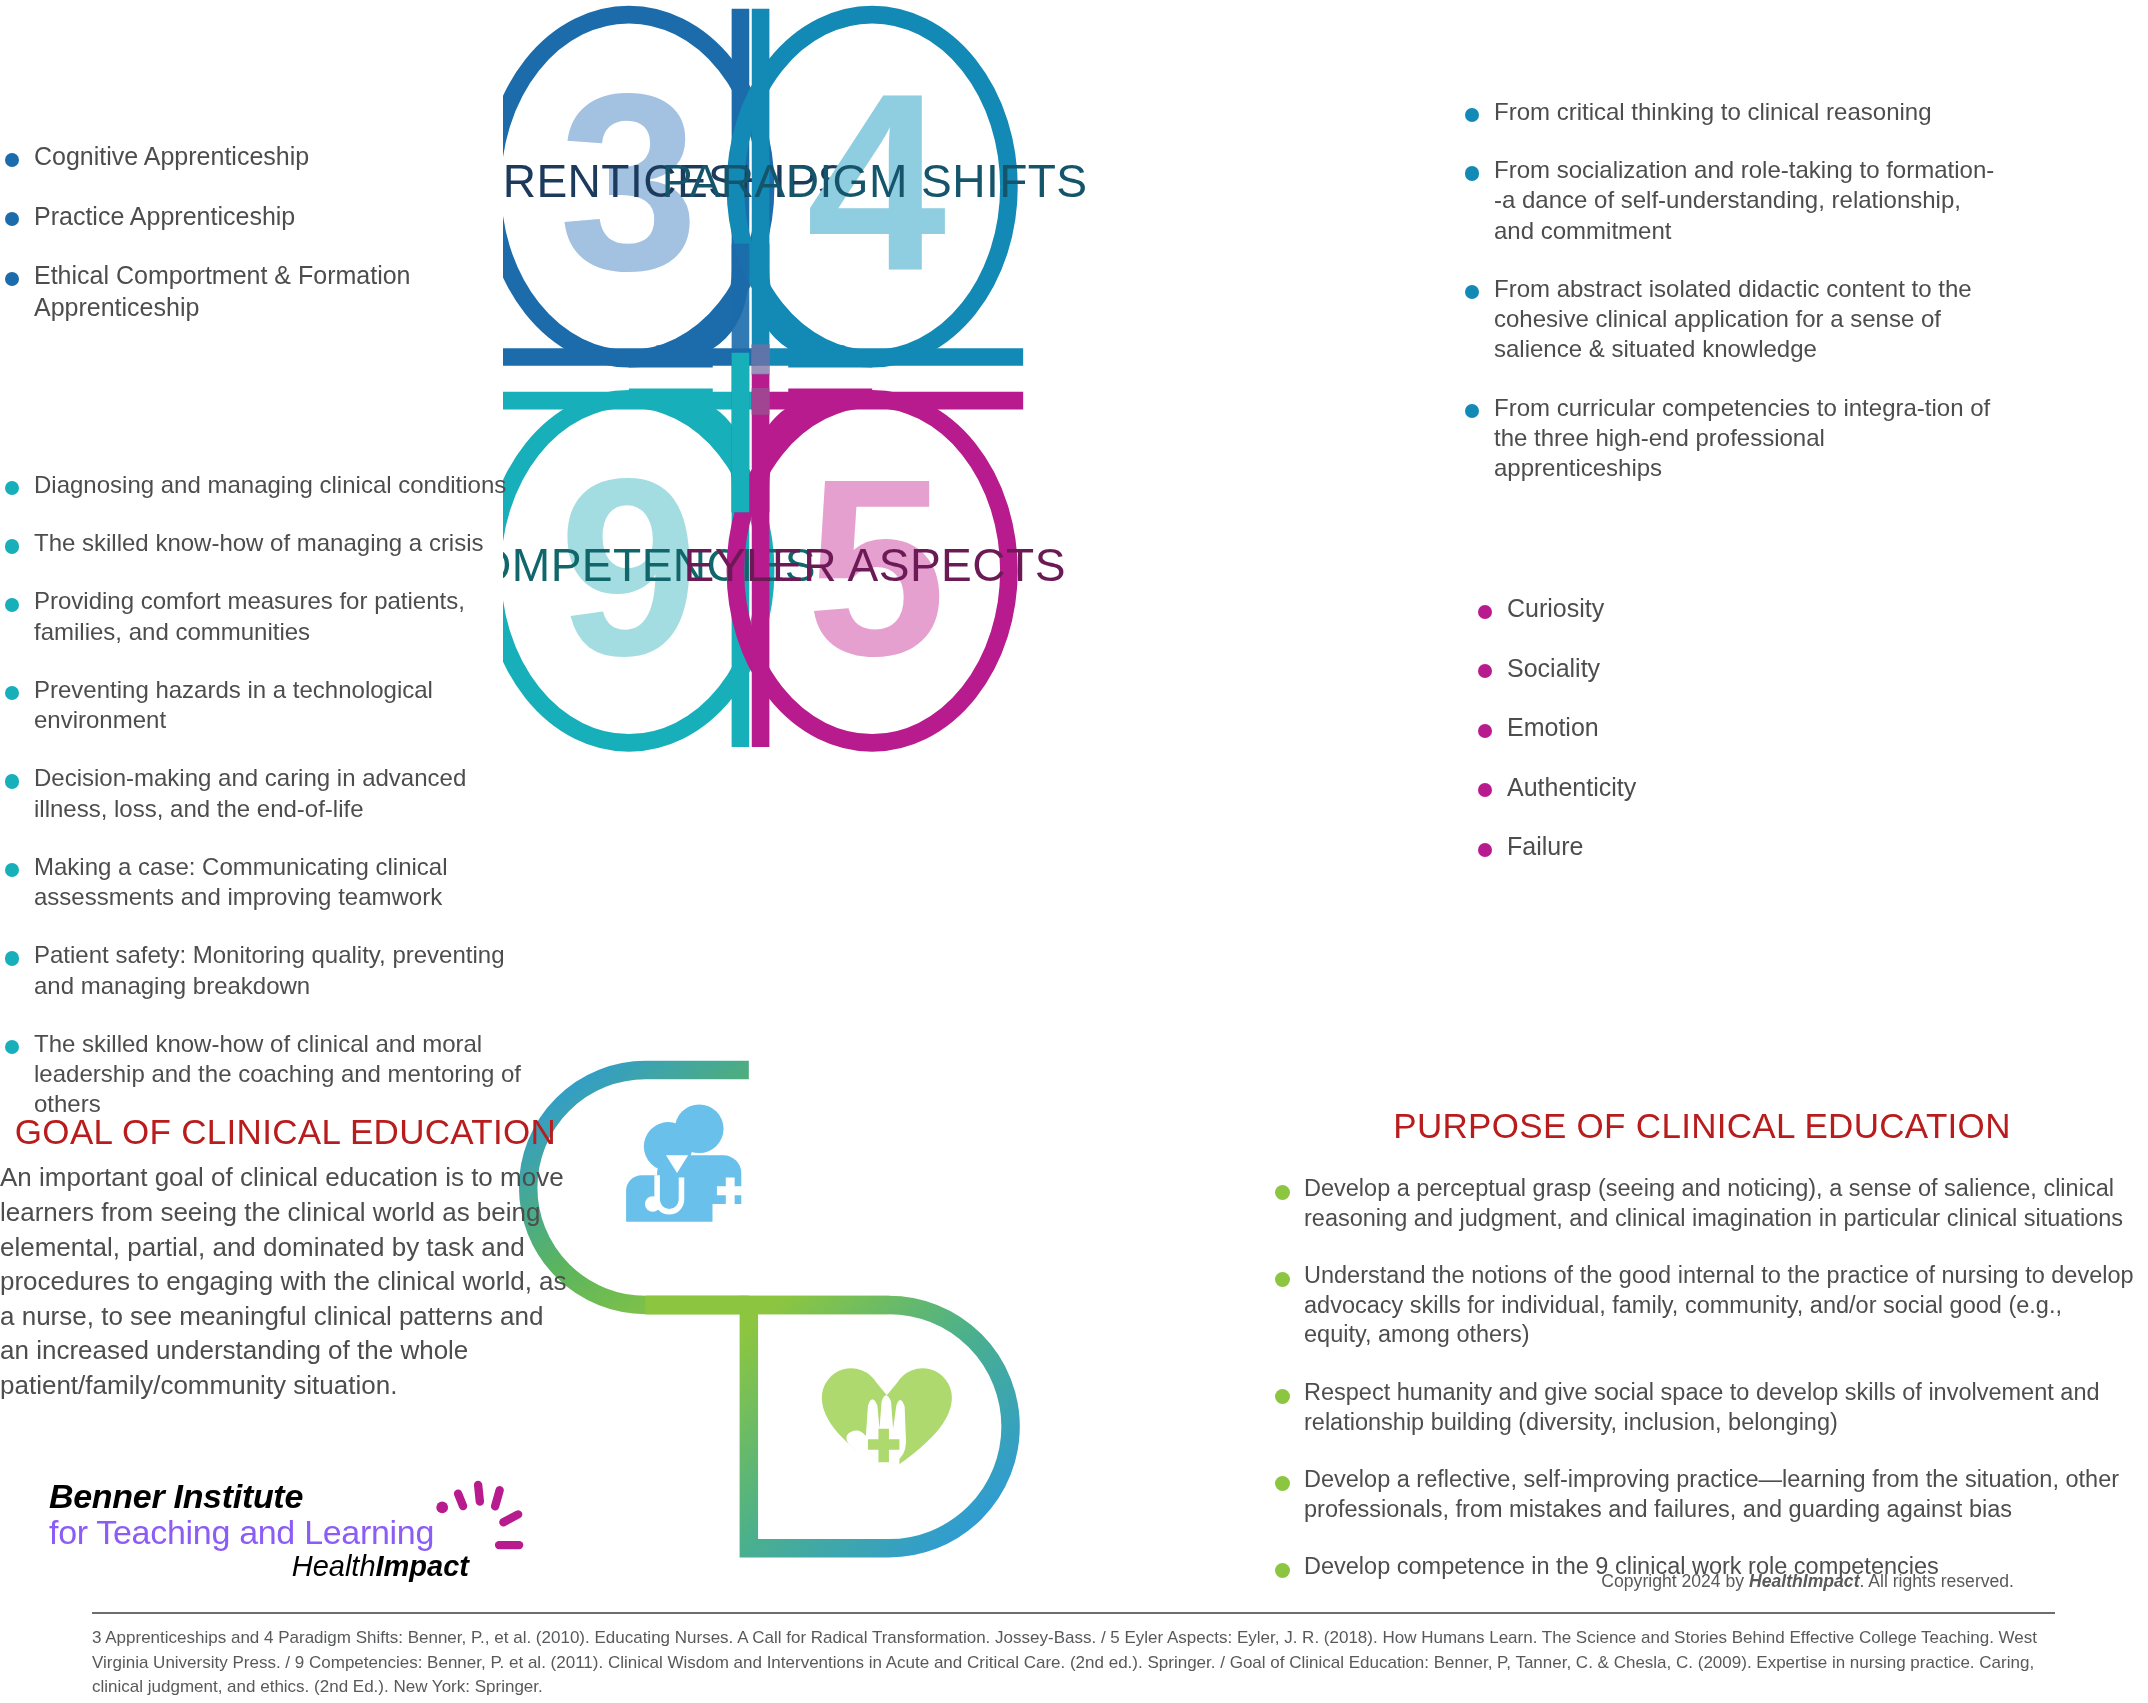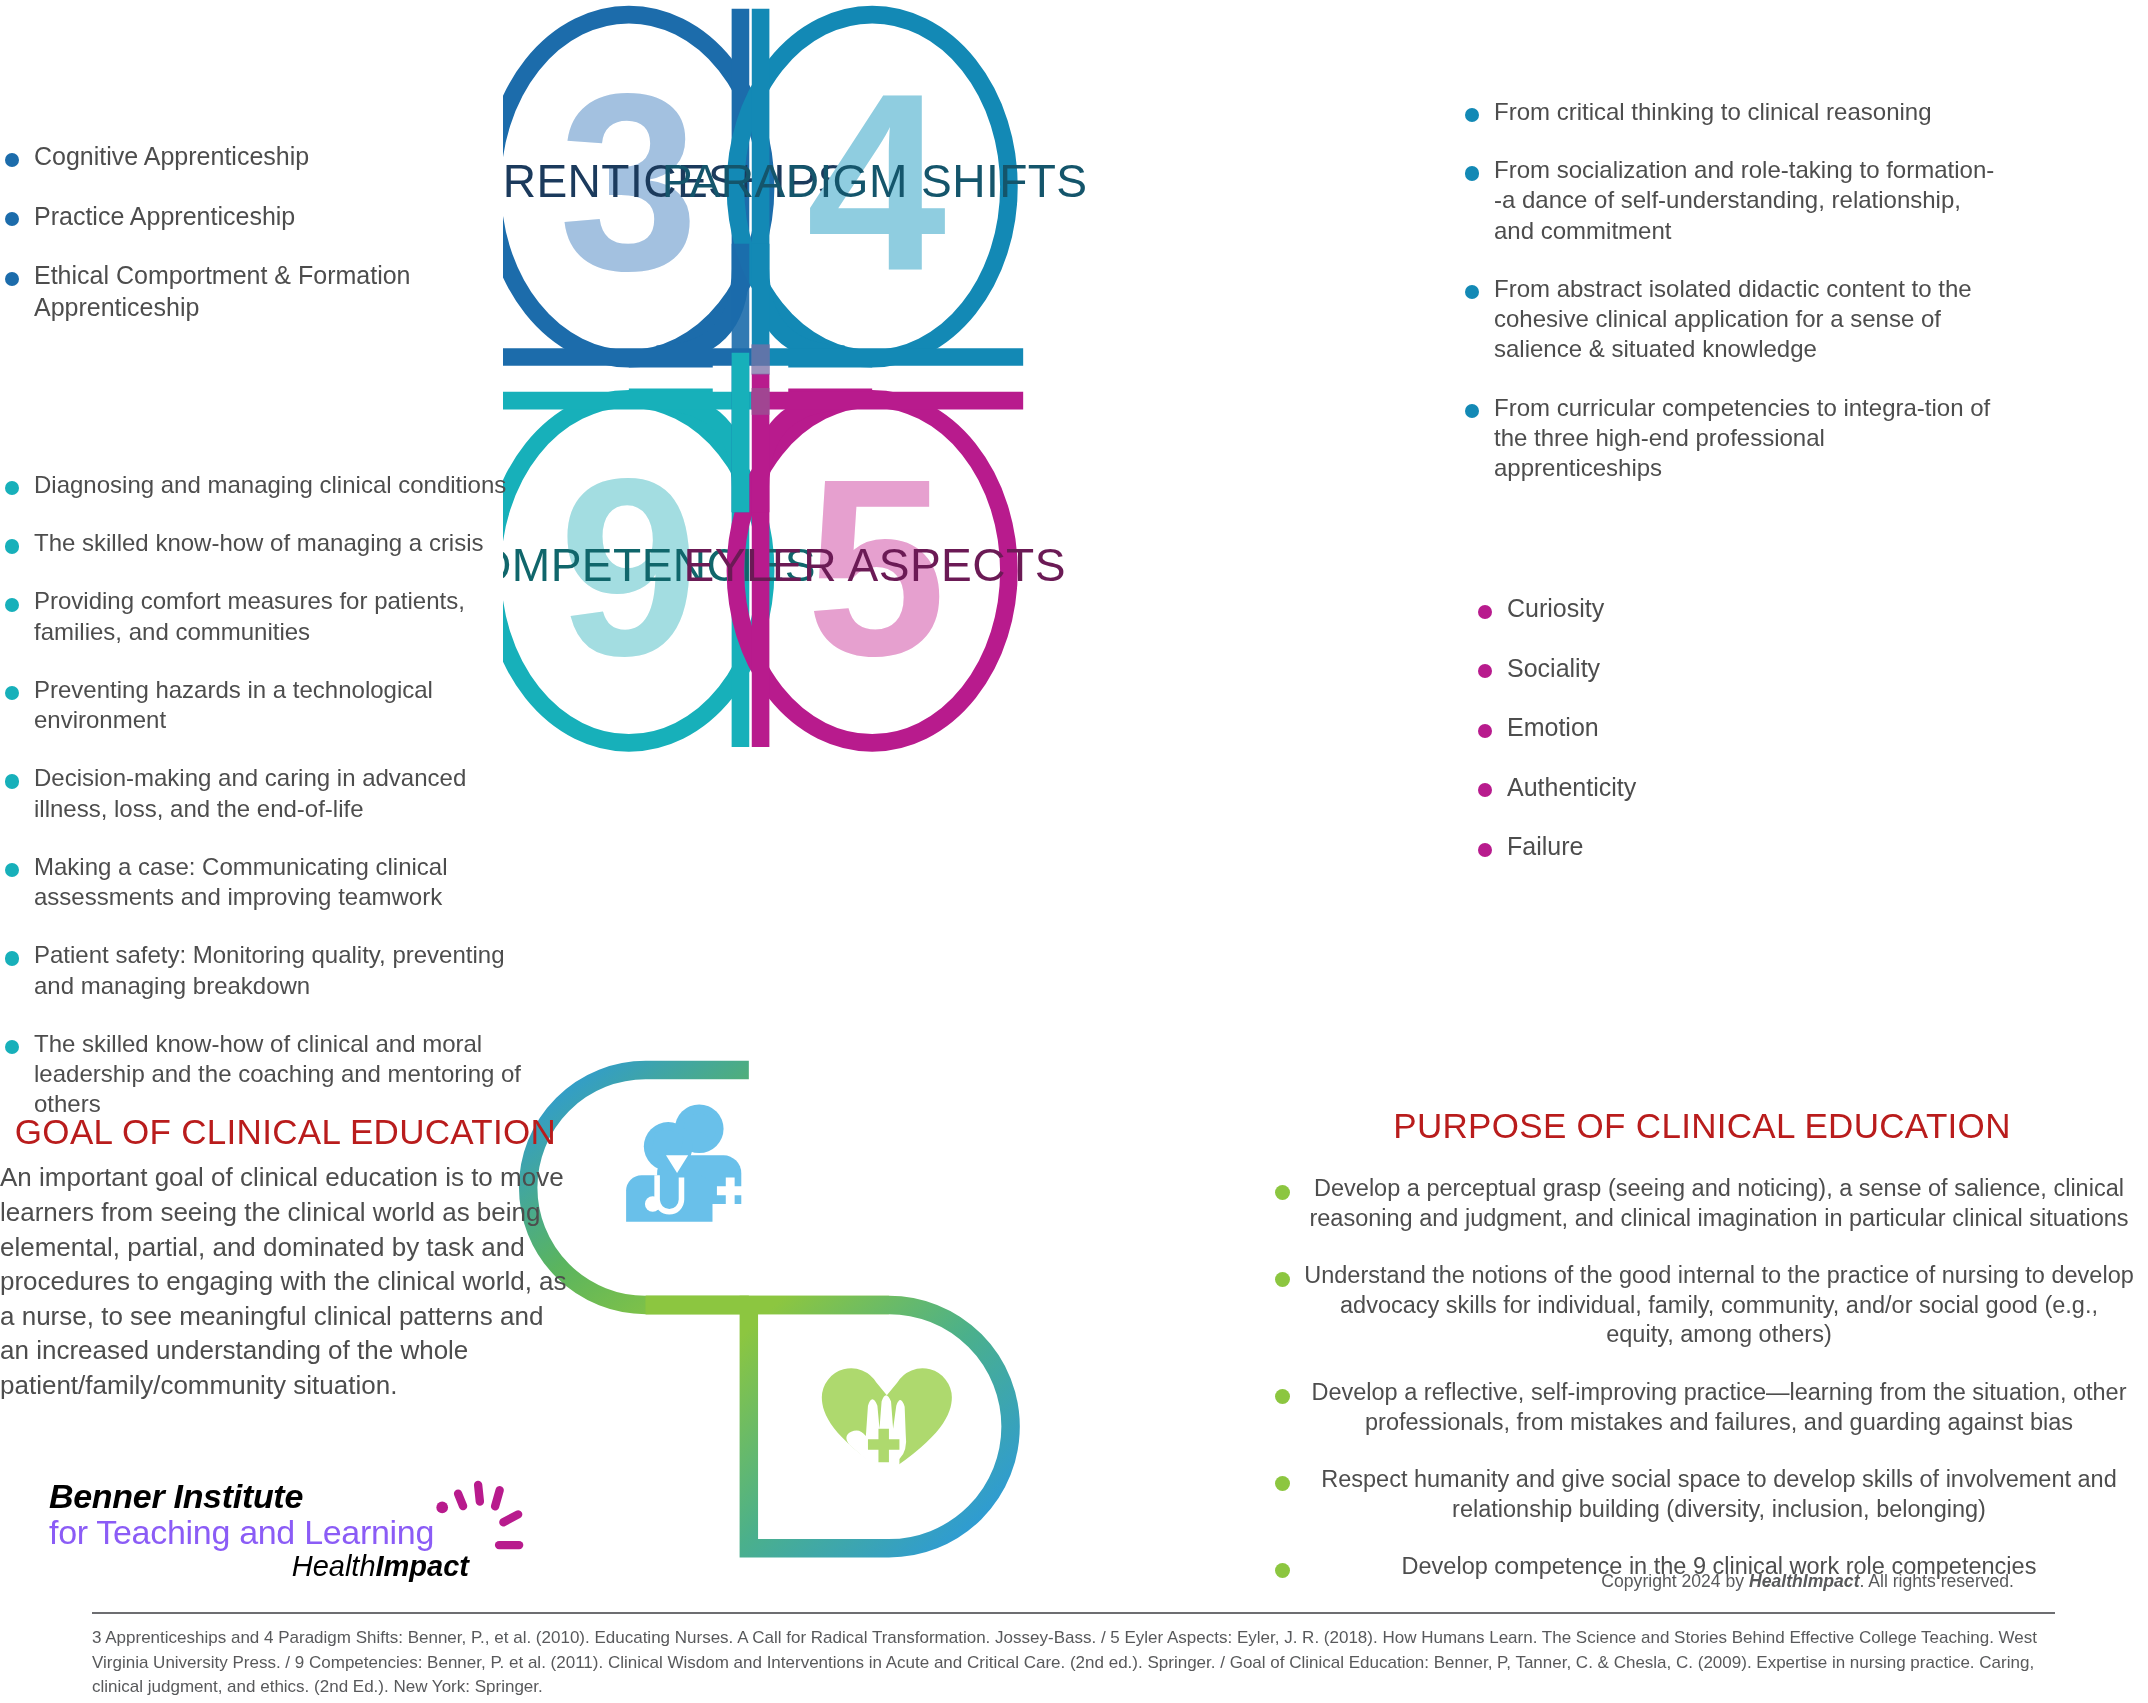--- a/index.html
+++ b/index.html
@@ -56,21 +56,21 @@
   .sec-head{
     color:#b91c1c;font-size:35px;letter-spacing:0.3px;
     margin:0 0 8.4px 0;font-weight:400;text-align:center;
   }
   #goal p{margin:0;font-size:26px;line-height:1.33;color:#4d4d4d;}
 
   
   #purpose{position:absolute;left:1270px;top:1106px;width:864px;}
   #purpose .sec-head{margin-bottom:10px;}
   #purpose-list{font-size:23.5px;}
-  #purpose-list li{margin-bottom:18.5px;padding-left:34px;line-height:1.26;text-align:center;}
+  #purpose-list li{margin-bottom:18.5px;padding-left:34px;line-height:1.26;}
   #purpose-list .dot{background:#8cc640;width:15px;height:15px;}
 
   
   #logo{position:absolute;left:49px;top:1477px;width:470px;}
   #logo .l1{font-size:34px;font-weight:bold;font-style:italic;color:#000;letter-spacing:-0.3px;}
   #logo .l2{font-size:34px;color:#8b5cf6;letter-spacing:-0.3px;margin-top:-3.4px;}
   #logo .l3{font-size:29px;color:#000;font-style:italic;text-align:right;width:420px;margin-top:-1.7px;}
   #logo .l3 b{font-style:italic;}
   #logo-burst{position:absolute;left:382px;top:-3.4px;width:101px;height:92px;}
 
@@ -256,22 +256,22 @@
   <div id="goal">
     <h2 class="sec-head">GOAL OF CLINICAL EDUCATION</h2>
     <p>An important goal of clinical education is to move learners from seeing the clinical world as being elemental, partial, and dominated by task and procedures to engaging with the clinical world, as a nurse, to see meaningful clinical patterns and an increased understanding of the whole patient/family/community situation.</p>
   </div>
 
   <div id="purpose">
     <h2 class="sec-head">PURPOSE OF CLINICAL EDUCATION</h2>
     <ul class="blist" id="purpose-list">
       <li><span class="dot"></span><span>Develop a perceptual grasp (seeing and noticing), a sense of salience, clinical reasoning and judgment, and clinical imagination in particular clinical situations</span></li>
       <li><span class="dot"></span><span>Understand the notions of the good internal to the practice of nursing to develop advocacy skills for individual, family, community, and/or social good (e.g., equity, among others)</span></li>
+      <li><span class="dot"></span><span>Respect humanity and give social space to develop skills of involvement and relationship building (diversity, inclusion, belonging)</span></li>
       <li><span class="dot"></span><span>Develop a reflective, self-improving practice—learning from the situation, other professionals, from mistakes and failures, and guarding against bias</span></li>
-      <li><span class="dot"></span><span>Respect humanity and give social space to develop skills of involvement and relationship building (diversity, inclusion, belonging)</span></li>
       <li><span class="dot"></span><span>Develop competence in the 9 clinical work role competencies</span></li>
     </ul>
   </div>
 
   <div id="logo">
     <div class="l1">Benner Institute</div>
     <div class="l2">for Teaching and Learning</div>
     <div class="l3"><span>Health</span><b>Impact</b></div>
     <svg id="logo-burst" viewBox="0 0 120 110">
       <g fill="#b81b8d">

